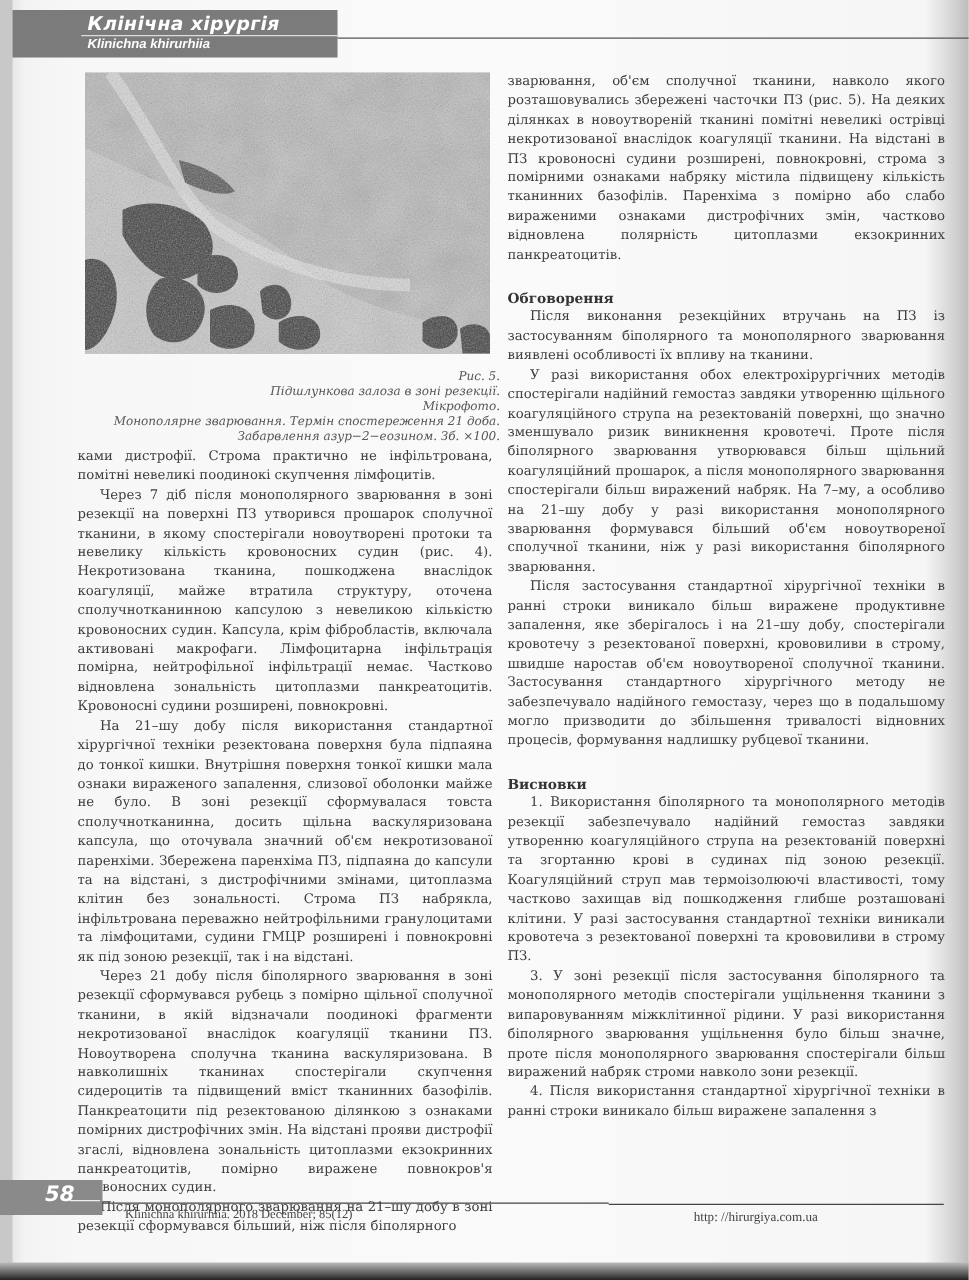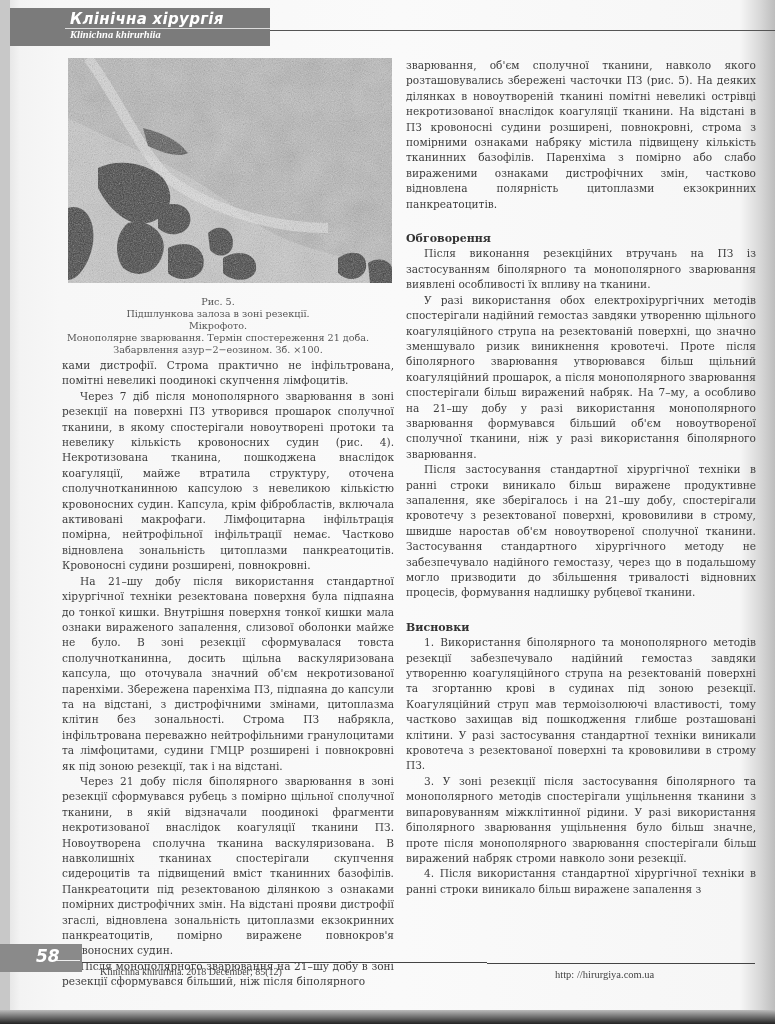--- a/index.html
+++ b/index.html
@@ -18,34 +18,34 @@
     position:absolute; left:10px; top:8px; width:260px; height:38px;
     background:#7b7b7b;
   }
   .header-title {
     position:absolute; left:70px; top:10px; color:#fff;
     font-family:"DejaVu Sans", sans-serif; font-weight:bold; font-style:italic;
     font-size:15px; letter-spacing:0.3px;
   }
   .header-subtitle {
     position:absolute; left:70px; top:29px; color:#fff;
-    font-family:Liberation Serif, serif; font-weight:bold; font-style:italic;
+    font-family:Liberation Sans, sans-serif; font-weight:bold; font-style:italic;
     font-size:10.5px;
   }
   .header-rule-white { position:absolute; left:65px; top:28px; width:205px; height:1px; background:#dcdcdc; }
   .header-rule { position:absolute; left:270px; top:30px; width:505px; height:1px; background:#555; }
 
   .figure {
     position:absolute; left:68px; top:58px; width:324px; height:225px;
     background:#bdbdbd; overflow:hidden;
   }
   .figure svg { display:block; width:100%; height:100%; }
   .caption {
-    position:absolute; left:48px; top:296px; width:340px; text-align:center;
-    font-size:9.6px; line-height:12px; color:#555;
+    position:absolute; left:60px; top:296px; width:340px; text-align:right;
+    font-style:italic; font-size:9.6px; line-height:12px; color:#555;
   }
   .col {
     position:absolute; font-size:10.6px; line-height:15.4px; color:#3d3d3d;
     text-align:justify; hyphens:manual;
   }
   .col-left { left:62px; top:358px; width:332px; }
   .col-right { left:406px; top:58px; width:350px; }
   .col p { margin:0; text-indent:18px; }
   .col p.noindent { text-indent:0; }
   .col h3 { margin:10px 0 0 0; font-size:11px; font-weight:bold; color:#333; }

